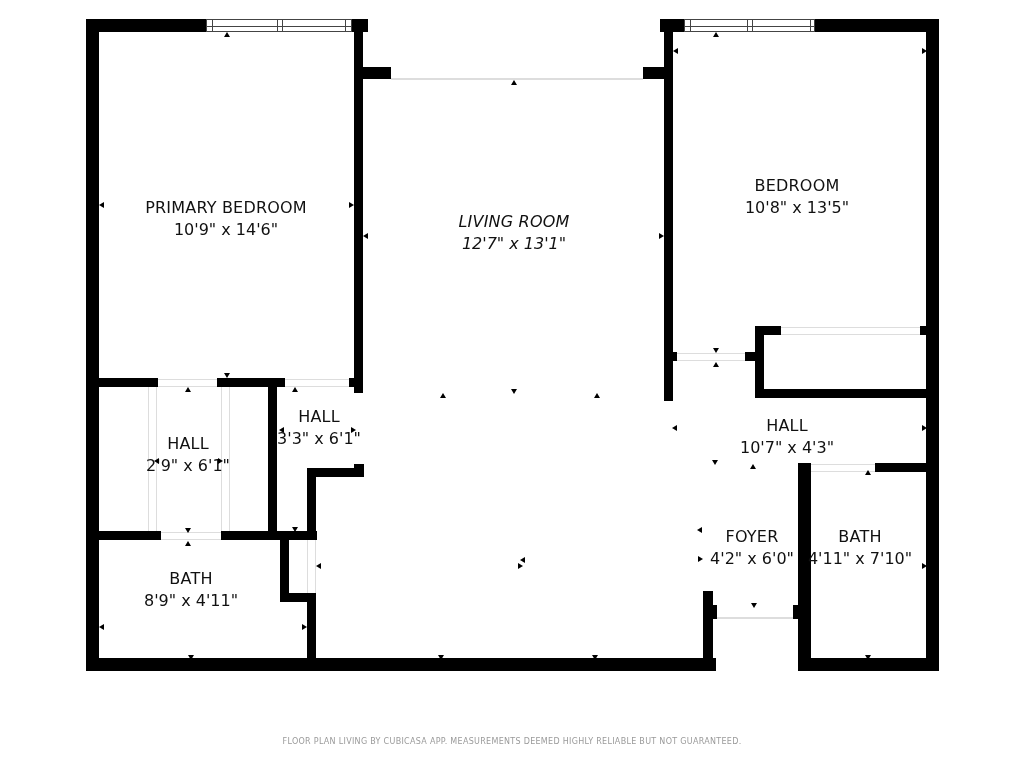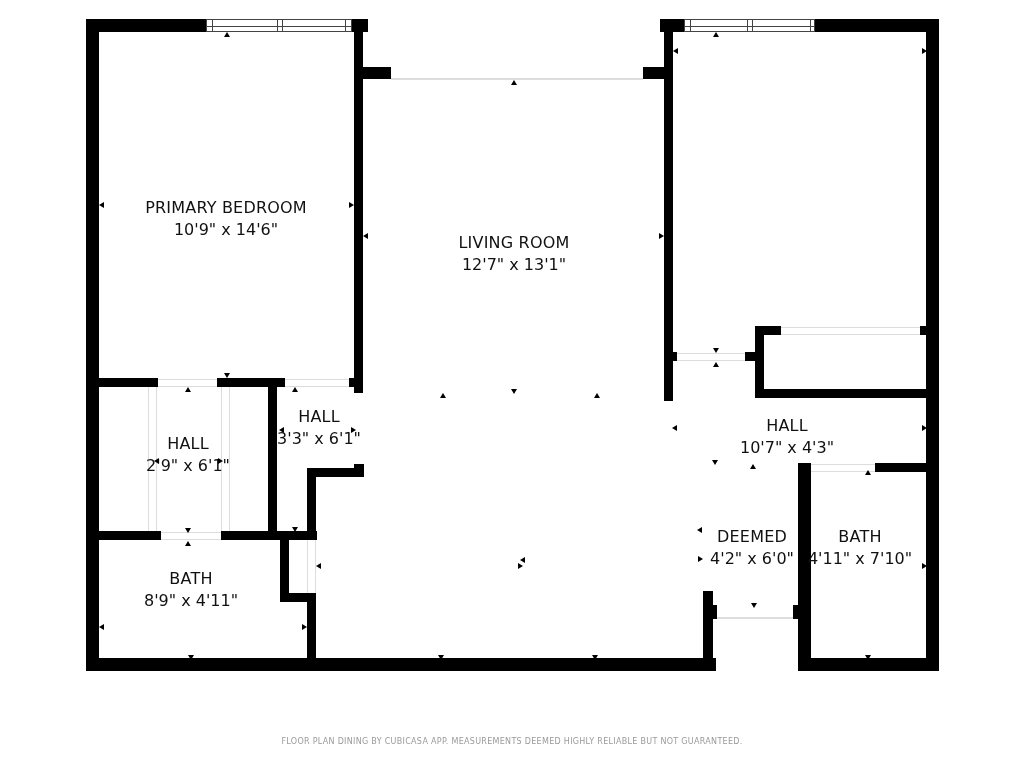--- a/index.html
+++ b/index.html
@@ -100,42 +100,46 @@
   <div class="opening" style="left:811px;top:464px;width:64px;height:8px;"></div>
   <div class="opening" style="left:717px;top:617px;width:76px;height:2px;"></div>
   <div class="opening v" style="left:148px;top:387px;width:9px;height:144px;"></div>
   <div class="opening v" style="left:221px;top:387px;width:9px;height:144px;"></div>
   <div class="opening v" style="left:307px;top:540px;width:9px;height:53px;"></div>
 
   <div class="room" style="left:226px;top:219px;">
     <div class="name">PRIMARY BEDROOM</div>
     <div class="dim">10'9" x 14'6"</div>
   </div>
-  <div class="room" style="left:514px;top:254px;">
+  <div class="room" style="left:514px;top:233px;font-style:italic;">
     <div class="name">LIVING ROOM</div>
     <div class="dim">12'7" x 13'1"</div>
+  </div>
+  <div class="room" style="left:797px;top:197px;">
+    <div class="name">BEDROOM</div>
+    <div class="dim">10'8" x 13'5"</div>
   </div>
   <div class="room" style="left:188px;top:455px;">
     <div class="name">HALL</div>
     <div class="dim">2'9" x 6'1"</div>
   </div>
   <div class="room" style="left:319px;top:428px;">
     <div class="name">HALL</div>
     <div class="dim">3'3" x 6'1"</div>
   </div>
   <div class="room" style="left:787px;top:437px;">
     <div class="name">HALL</div>
     <div class="dim">10'7" x 4'3"</div>
   </div>
   <div class="room" style="left:191px;top:590px;">
     <div class="name">BATH</div>
     <div class="dim">8'9" x 4'11"</div>
   </div>
   <div class="room" style="left:752px;top:548px;">
-    <div class="name">DEEMED</div>
+    <div class="name">FOYER</div>
     <div class="dim">4'2" x 6'0"</div>
   </div>
   <div class="room" style="left:860px;top:548px;">
     <div class="name">BATH</div>
     <div class="dim">4'11" x 7'10"</div>
   </div>
 
   <div class="tick up" style="left:224px;top:32px;"></div>
   <div class="tick left" style="left:99px;top:202px;"></div>
   <div class="tick right" style="left:349px;top:202px;"></div>
@@ -174,13 +178,13 @@
   <div class="tick left" style="left:99px;top:624px;"></div>
   <div class="tick right" style="left:302px;top:624px;"></div>
   <div class="tick down" style="left:188px;top:655px;"></div>
   <div class="tick left" style="left:316px;top:563px;"></div>
   <div class="tick down" style="left:438px;top:655px;"></div>
   <div class="tick down" style="left:592px;top:655px;"></div>
   <div class="tick left" style="left:520px;top:557px;"></div>
   <div class="tick right" style="left:518px;top:563px;"></div>
 </div>
 
-<div class="footer">FLOOR PLAN DINING BY CUBICASA APP. MEASUREMENTS DEEMED HIGHLY RELIABLE BUT NOT GUARANTEED.</div>
+<div class="footer">FLOOR PLAN LIVING BY CUBICASA APP. MEASUREMENTS DEEMED HIGHLY RELIABLE BUT NOT GUARANTEED.</div>
 
 </body></html>

